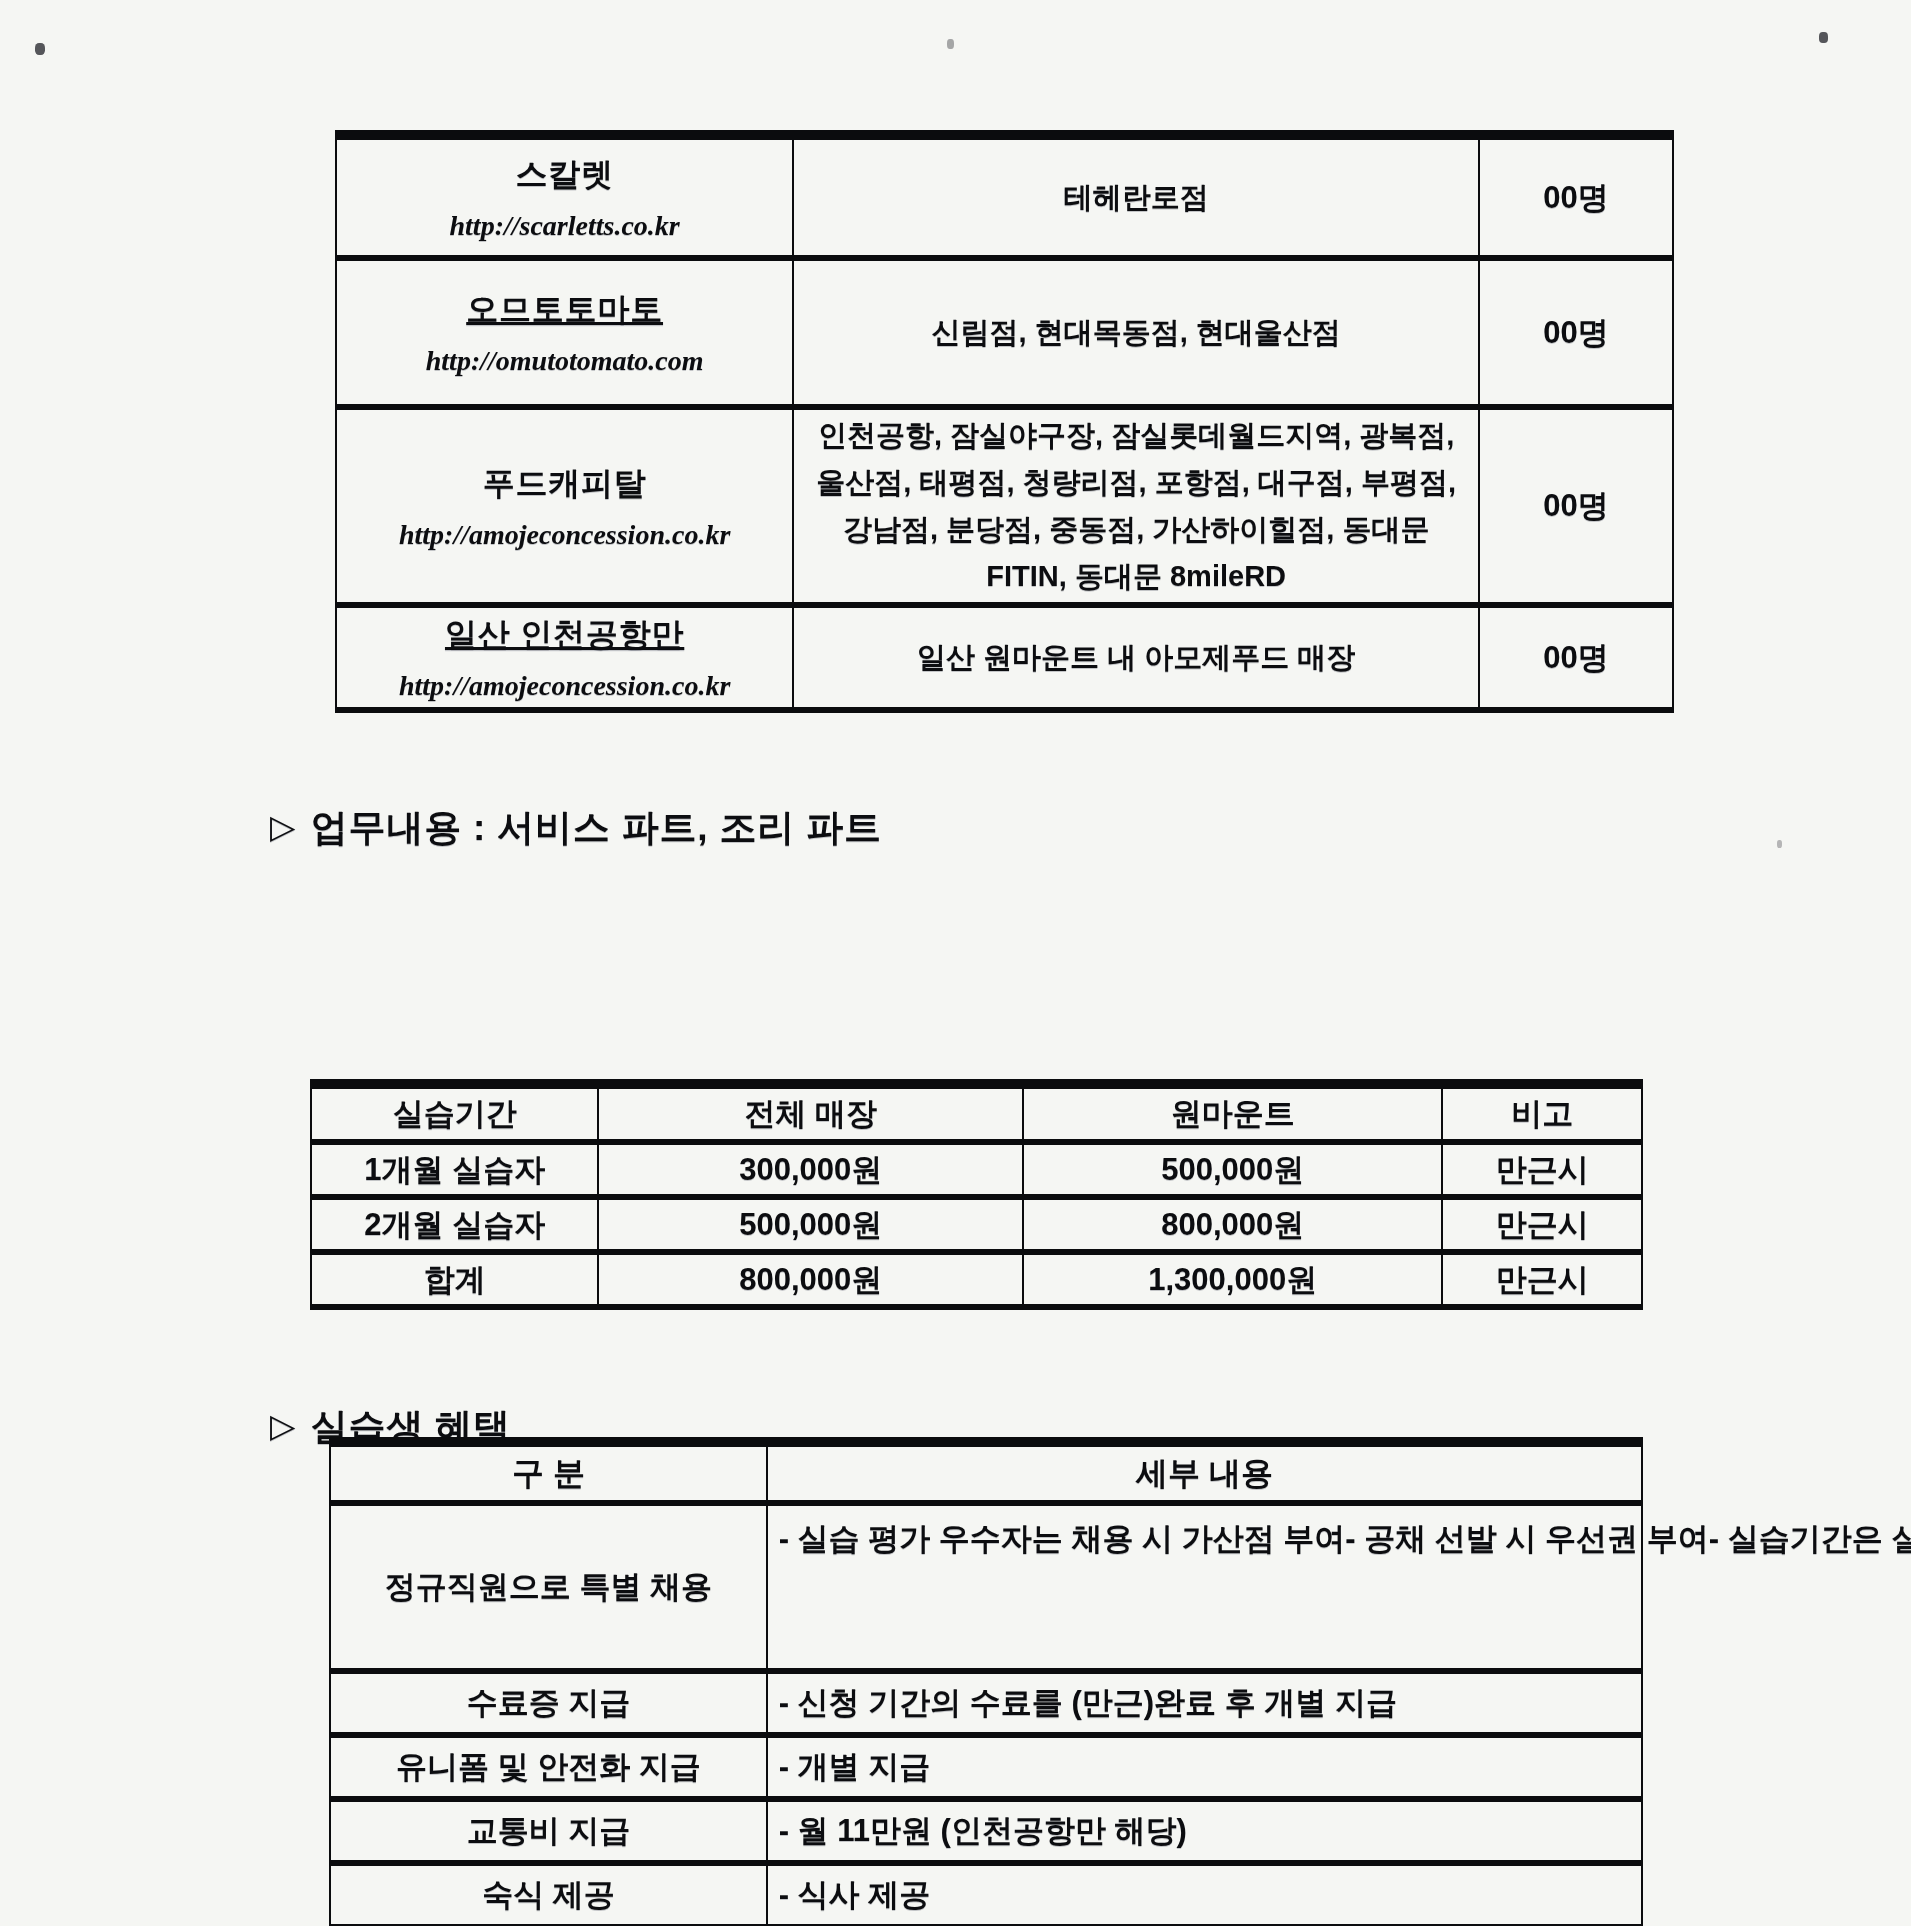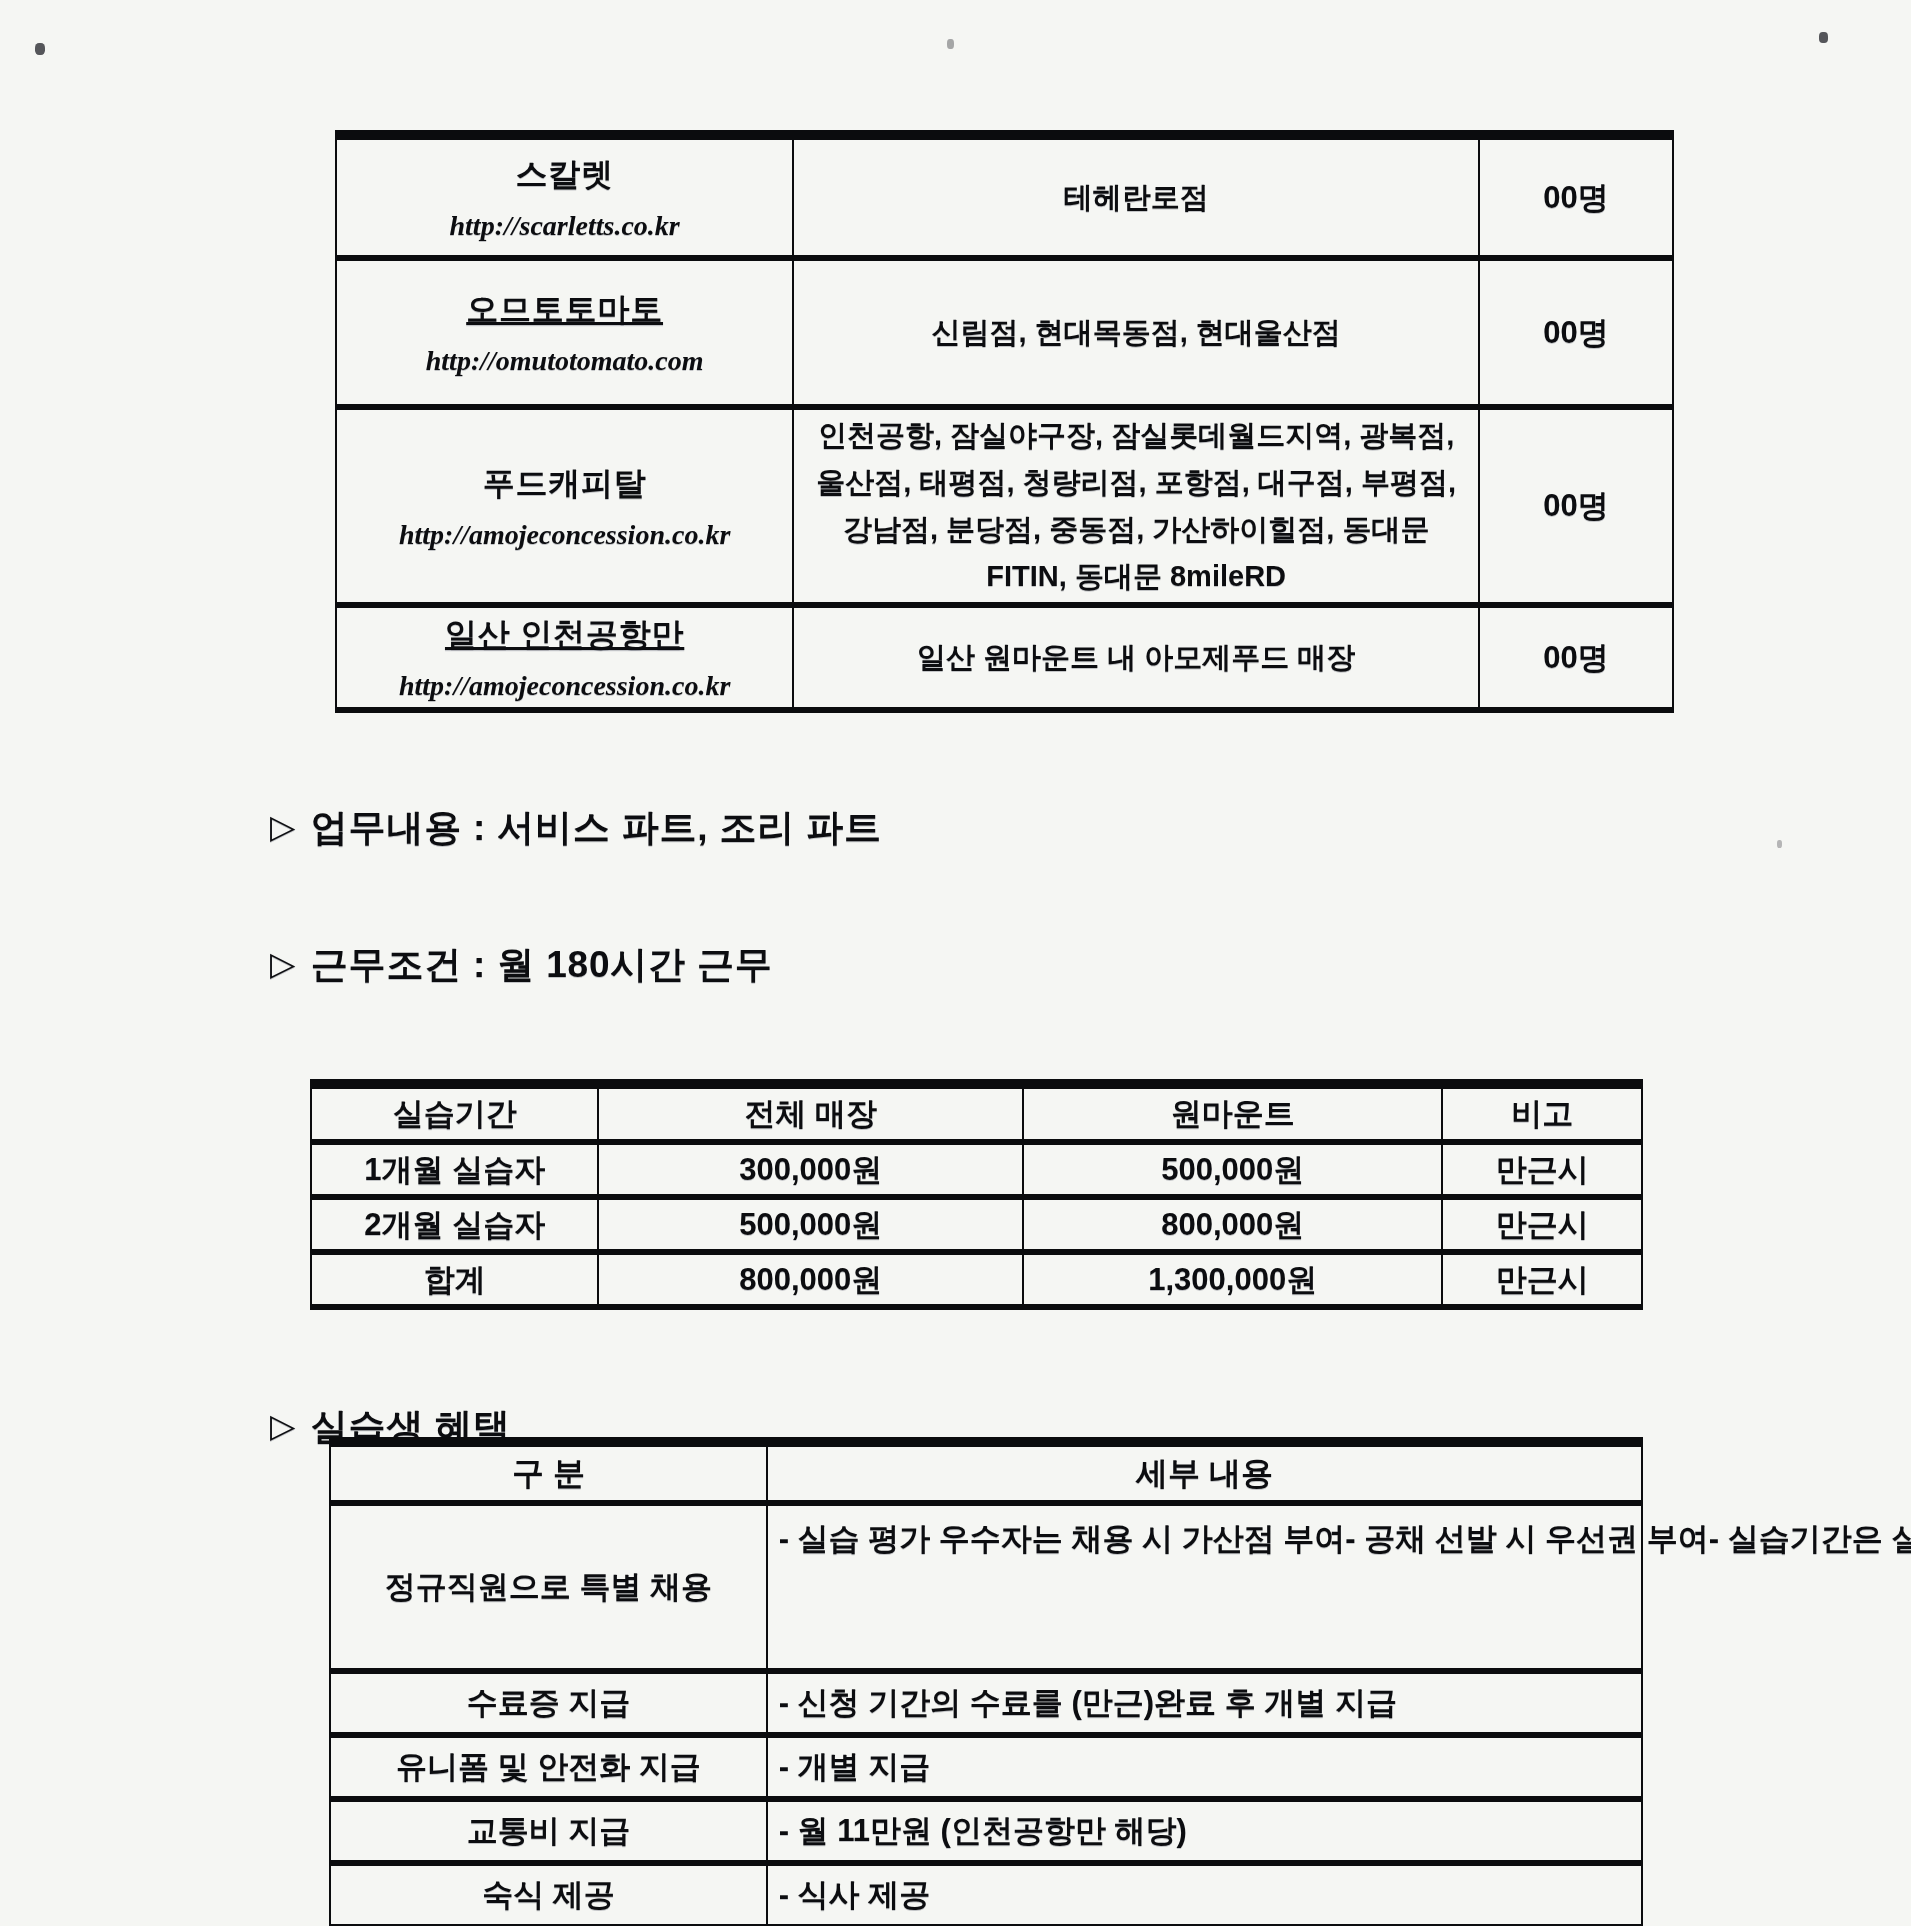--- a/index.html
+++ b/index.html
@@ -94,23 +94,20 @@
         <div class="storeline smear">일산 원마운트 내 아모제푸드 매장</div>
       </td>
       <td class="count smear">00명</td>
     </tr>
   </tbody>
     </table>
 
   <div class="hsec smear" style="top:803px;">
     <span class="mk">▷</span><span>업무내용 : 서비스 파트, 조리 파트</span>
   </div>
-  <div class="hsec smear" style="top:940px;">
-    <span class="mk">▷</span><span>근무조건 : 월 180시간 근무</span>
-  </div>
 
   <table class="t-allow">
     <colgroup>
         <col style="width:21.6%">
         <col style="width:31.9%">
         <col style="width:31.5%">
         <col style="width:15%">
       </colgroup>
     <tbody>
         <tr class="toprow" style="height:58px;">

